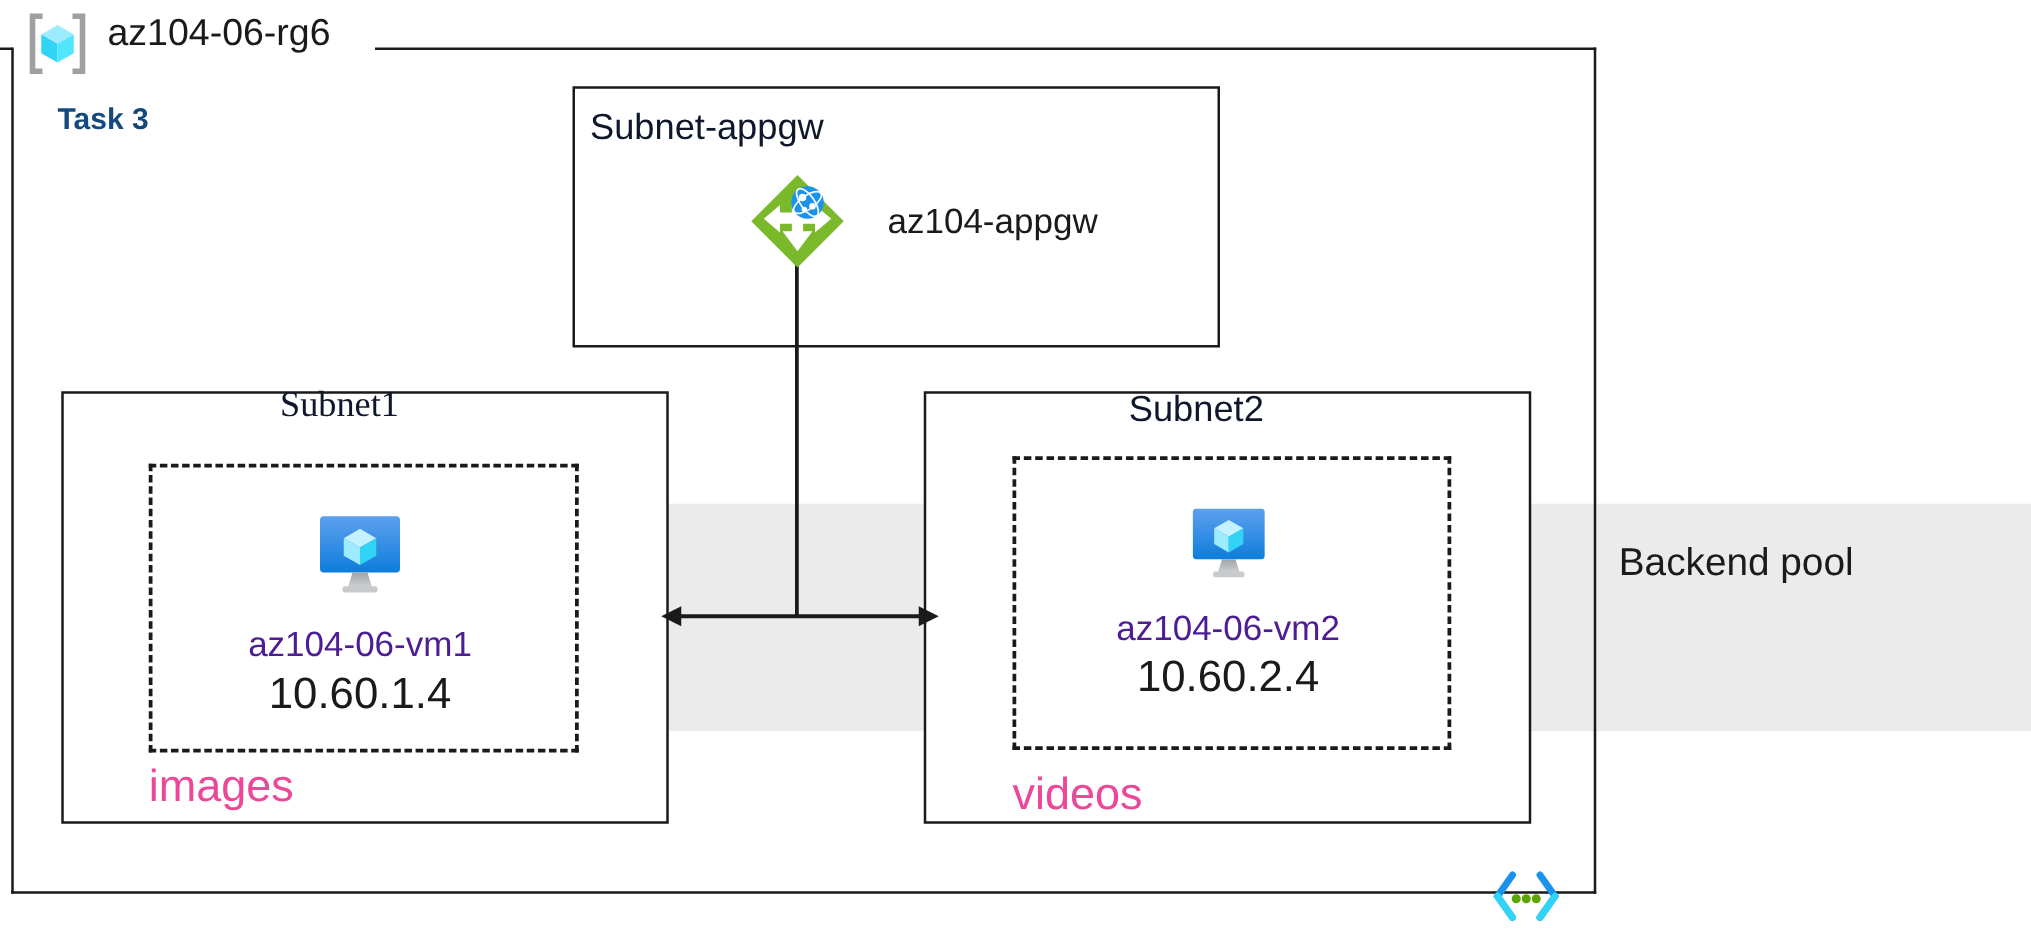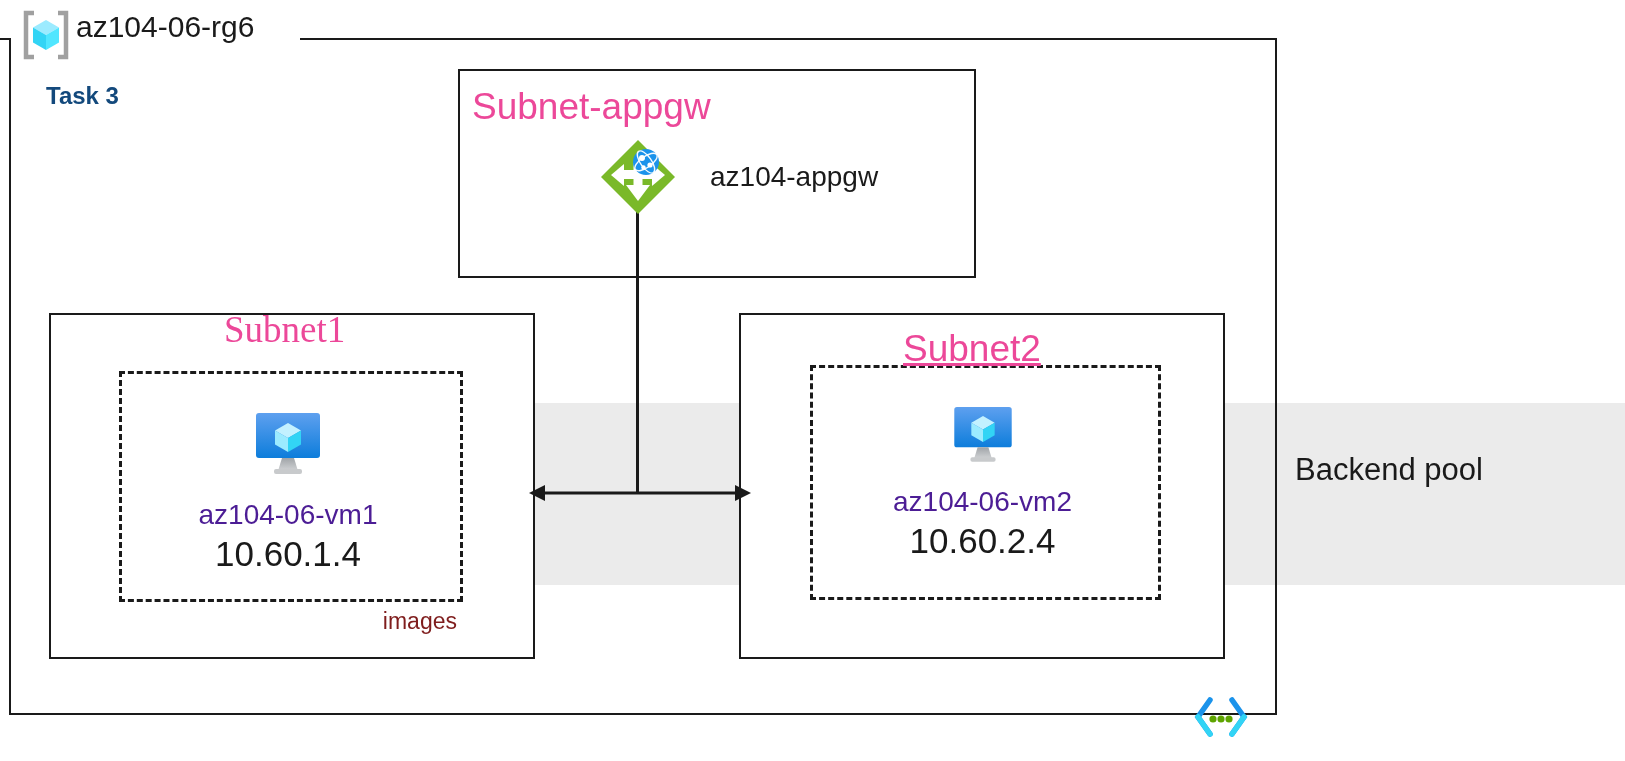--- a/index.html
+++ b/index.html
@@ -22,21 +22,21 @@
     left:165px;
     top:403px;
     width:1460px;
     height:182px;
     background:#ebebeb;
     z-index:1;
   }
   .band-label{
     position:absolute;
     left:1295px;
-    top:452px;
+    top:432px;
     font-size:31px;
     color:#1a1a1a;
     white-space:nowrap;
     z-index:6;
   }
 
   
   .rg-left{
     position:absolute;left:9px;top:38px;width:2px;height:677px;background:#1a1a1a;z-index:4;
   }
@@ -50,70 +50,70 @@
     position:absolute;left:0px;top:38px;width:10px;height:2px;background:#1a1a1a;z-index:4;
   }
   .rg-top-line{
     position:absolute;left:300px;top:38px;width:977px;height:2px;background:#1a1a1a;z-index:4;
   }
 
   .rg-icon{
     position:absolute;left:18px;top:7px;width:56px;height:56px;z-index:7;
   }
   .rg-title{
-    position:absolute;left:76px;top:10px;font-size:30px;color:#1a1a1a;white-space:nowrap;z-index:7;
+    position:absolute;left:86px;top:10px;font-size:30px;color:#1a1a1a;white-space:nowrap;z-index:7;
   }
   .task-label{
     position:absolute;left:46px;top:82px;font-size:24px;font-weight:bold;
     color:#13497c;white-space:nowrap;z-index:7;
   }
 
   
   .subnet-box{
     position:absolute;
     border:2px solid #1a1a1a;
     background:transparent;
     z-index:3;
   }
   .subnet-title{
     position:absolute;
-    font-size:37px;
-    color:#ec4899;
+    font-size:29px;
+    color:#0f172a;
     white-space:nowrap;
     z-index:6;
   }
 
   
   #subnet-appgw{ left:458px; top:69px; width:514px; height:205px; }
   #subnet-appgw-title{ left:472px; top:86px; }
 
   
   #subnet1{ left:49px; top:313px; width:482px; height:342px; background:#fff; z-index:2;}
   #subnet1-title{ left:224px; top:308px;font-family:Liberation Serif, serif; }
 
   
   #subnet2{ left:739px; top:313px; width:482px; height:342px; background:#fff; z-index:2;}
-  #subnet2-title{ left:903px; top:328px;text-decoration:underline; }
+  #subnet2-title{ left:903px; top:312px; }
 
   
   .dashed-box{
     position:absolute;
     border:3px dashed #1a1a1a;
     z-index:5;
     background:transparent;
   }
   #dashed1{ left:119px; top:371px; width:338px; height:225px; }
   #dashed2{ left:810px; top:365px; width:345px; height:229px; }
 
   .inner-label{
     position:absolute;
-    font-size:23px;
-    color:#7f1d1d;
+    font-size:36px;
+    color:#ec4899;
     white-space:nowrap;
-    text-align:right;
+    text-align:left;
     z-index:6;
   }
   #images-label{ left:119px; top:608px; width:338px; }
   #videos-label{ left:810px; top:614px; width:345px; }
 
   
   .vm-block{ position:absolute; z-index:6; text-align:center; }
   #vm1-block{ left:119px; top:403px; width:338px; }
   #vm2-block{ left:810px; top:398px; width:345px; }
   .vm-icon{ display:block; margin:0 auto 12px auto; }
@@ -251,20 +251,21 @@
         <path d="M33 55 h12 l4 13 h-20 z" fill="url(#std2)"></path>
         <rect x="25" y="66" width="28" height="5" rx="2" fill="#c8cacc"></rect>
         <polygon points="39,20 52,27.5 39,35 26,27.5" fill="#c3f1ff"></polygon>
         <polygon points="26,27.5 39,35 39,49 26,41.5" fill="#9cebff"></polygon>
         <polygon points="52,27.5 52,41.5 39,49 39,35" fill="#32d4f5"></polygon>
       </svg>
     </span>
     <div class="vm-name">az104-06-vm2</div>
     <div class="vm-ip">10.60.2.4</div>
   </div>
+  <div class="inner-label" id="videos-label">videos</div>
 
   <div class="vline"></div>
   <div class="harrow">
     <svg width="230" height="30" viewBox="0 0 230 30">
       <line x1="16" y1="15" x2="214" y2="15" stroke="#1a1a1a" stroke-width="3.2"></line>
       <polygon points="4,15 20,7 20,23" fill="#1a1a1a"></polygon>
       <polygon points="226,15 210,7 210,23" fill="#1a1a1a"></polygon>
     </svg>
   </div>
 

